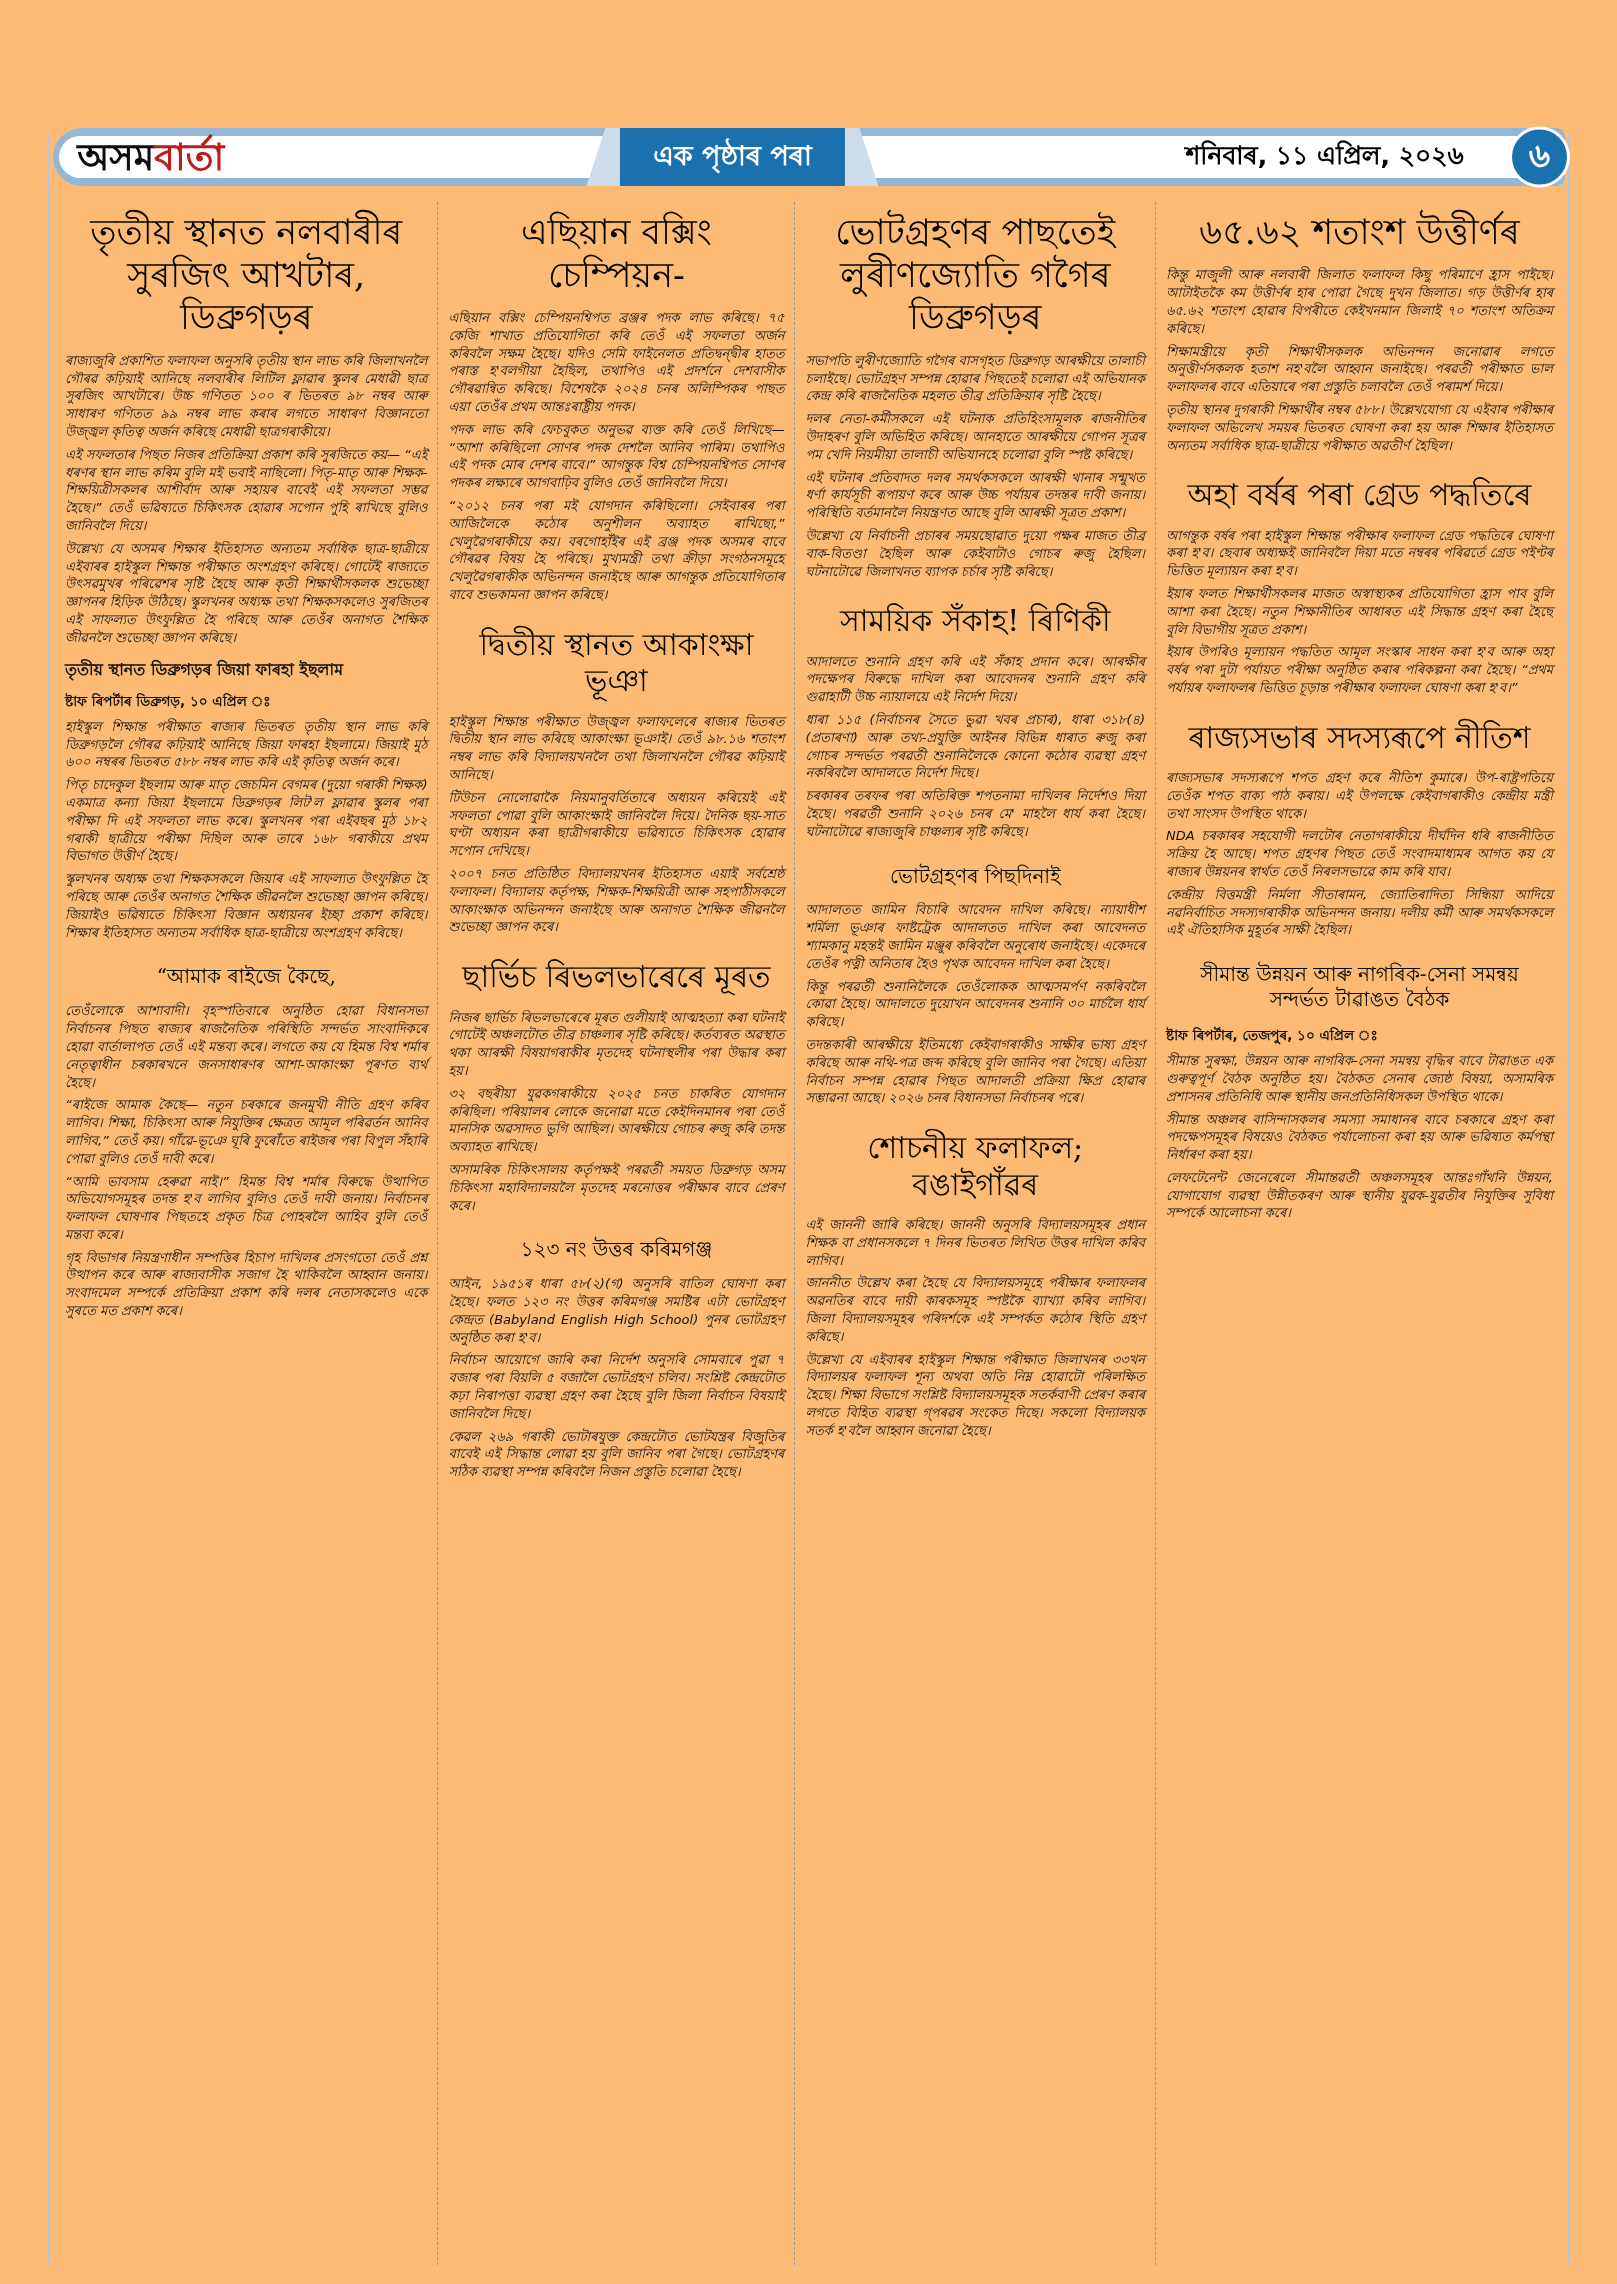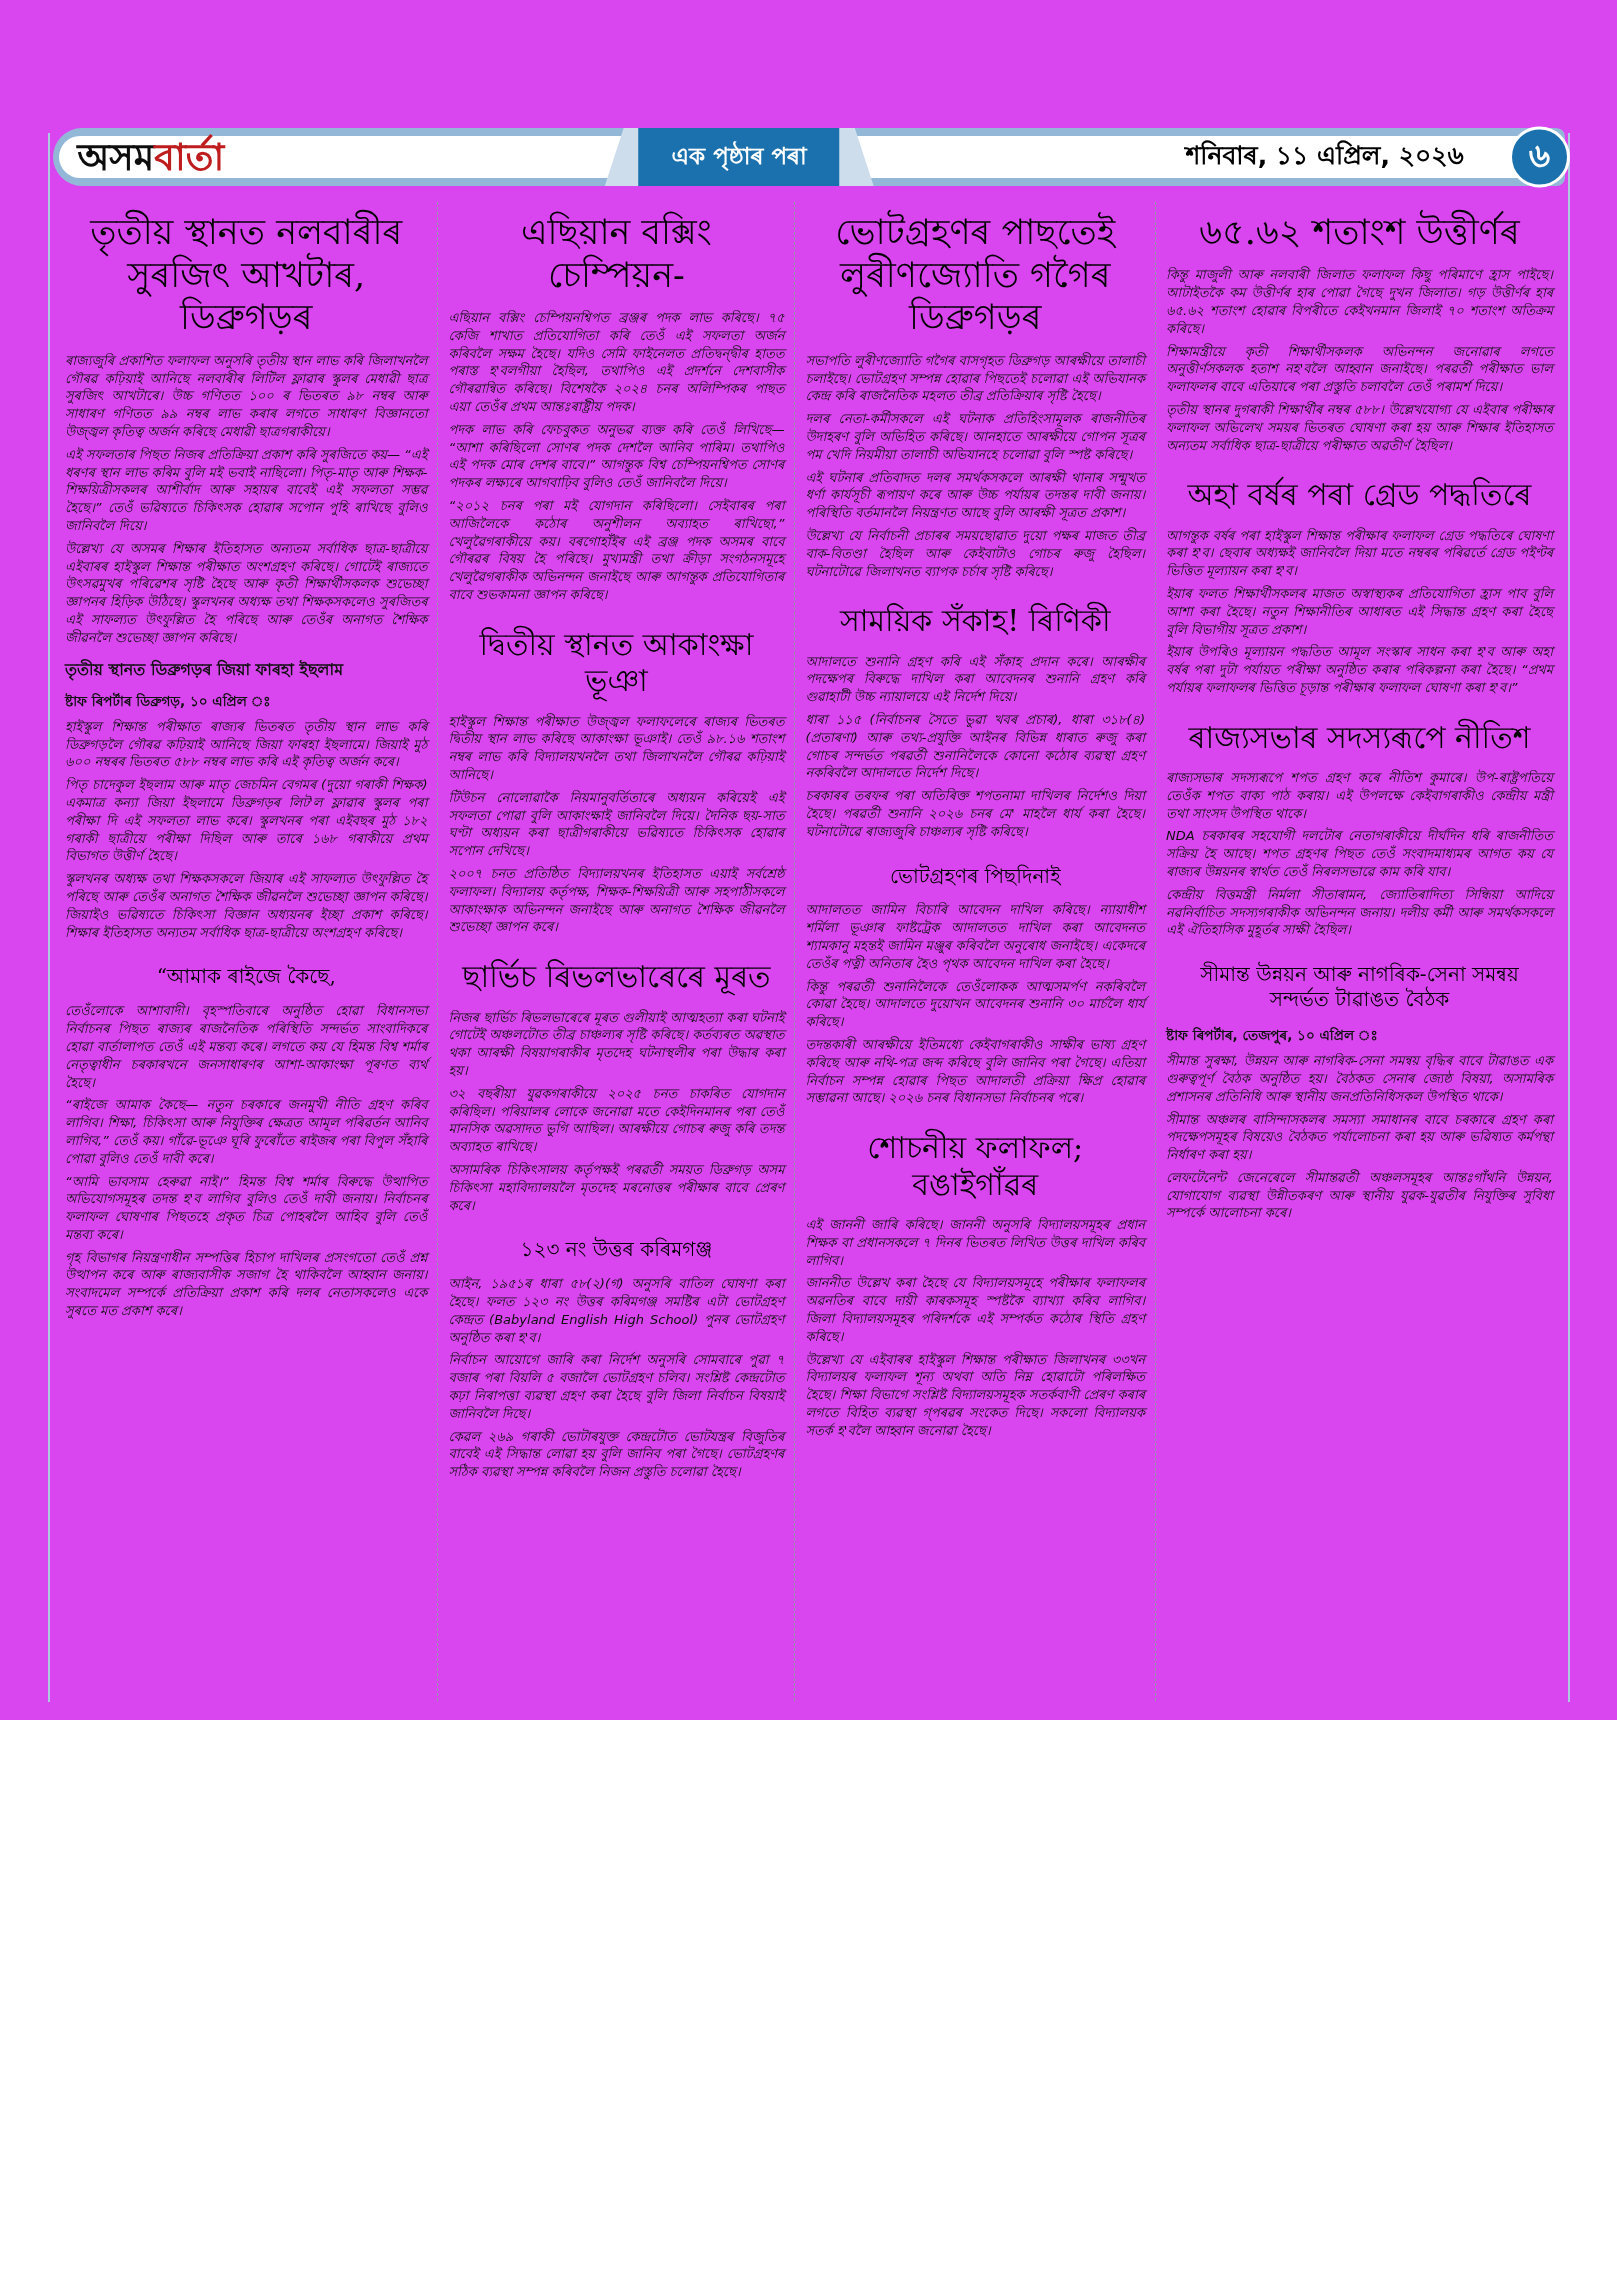--- a/index.html
+++ b/index.html
@@ -1,19 +1,19 @@
 <!DOCTYPE html>
 <html style="font-size:10px"><head>
 <meta charset="utf-8">
 <style>
   * { margin:0; padding:0; box-sizing:border-box; }
   html,body { background:#ffffff; }
   .page {
-    position:relative; width:1618px; height:1720px; overflow:hidden;
-    background:#d946ef; font-family:"DejaVu Sans", sans-serif; color:#101010;
+    position:relative; width:1618px; height:2284px; overflow:hidden;
+    background:#fdba74; font-family:"DejaVu Sans", sans-serif; color:#101010;
   }
   .edge-line { position:absolute; top:133px; bottom:18px; width:1.9px; background:#adc9e0; }
   .edge-left { left:48px; }
   .edge-right { right:48px; }
 
   
   .masthead {
     position:absolute; left:53px; right:53px; top:128px; height:58px;
     background:#93b7d6; border-radius:30px 9px 9px 30px;
   }
@@ -24,21 +24,21 @@
   }
   .logo { display:flex; align-items:baseline; margin-left:18px; white-space:nowrap;
     font-family:"DejaVu Serif", serif; font-weight:bold; font-size:37px; line-height:1; }
   .logo-black { color:#0d0d0d; }
   .logo-red   { color:#bf1d1d; }
   .ribbon { position:absolute; left:50%; transform:translateX(-78%); top:-7.6px; bottom:-7.6px;
     display:flex; align-items:stretch; }
   .flare { width:37px; background:#cdddeb; }
   .flare.left  { transform:skewX(-18deg); margin-right:-12.7px; }
   .flare.right { transform:skewX(18deg);  margin-left:-12.7px; }
-  .ribbon-box { background:#1a71ad; color:#ffffff; font-size:23px; font-weight:bold;
+  .ribbon-box { background:#1a71ad; color:#ffffff; font-size:27px; font-weight:bold;
     display:flex; align-items:center; padding:0 33px; z-index:2; }
   .mast-date { position:absolute; right:95px; top:50%; transform:translateY(-50%);
     font-size:25px; font-weight:bold; color:#000; white-space:nowrap; }
   .page-circle { position:absolute; right:-5px; top:50%; transform:translateY(-50%);
     width:61px; height:61px; border-radius:50%; background:#1a71ad; border:3.2px solid #ffffff;
     color:#ffffff; font-size:33px; font-weight:bold;
     display:flex; align-items:center; justify-content:center; }
 
   
   .cols {

